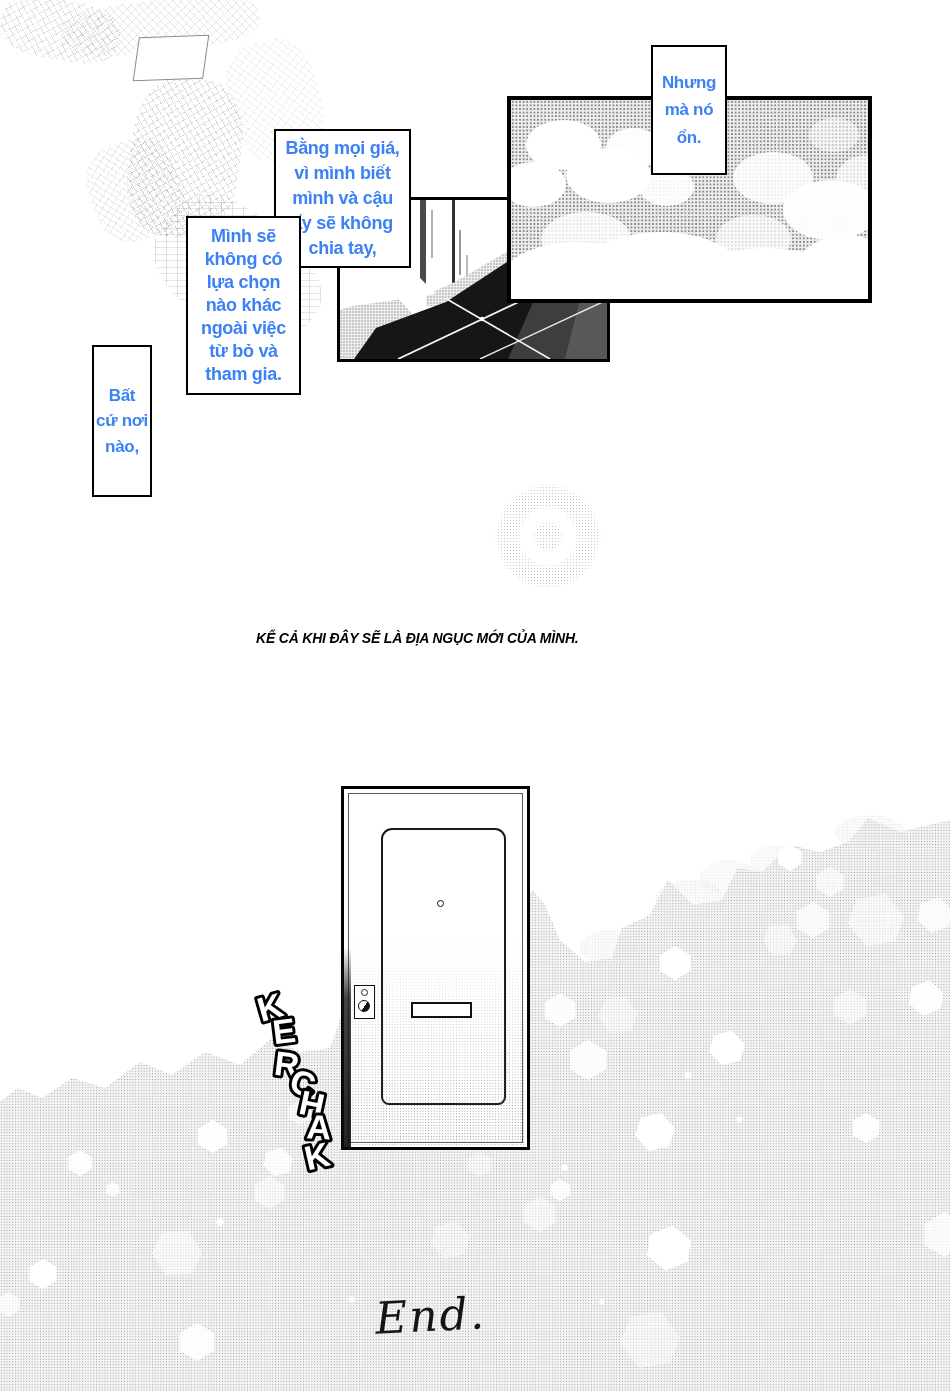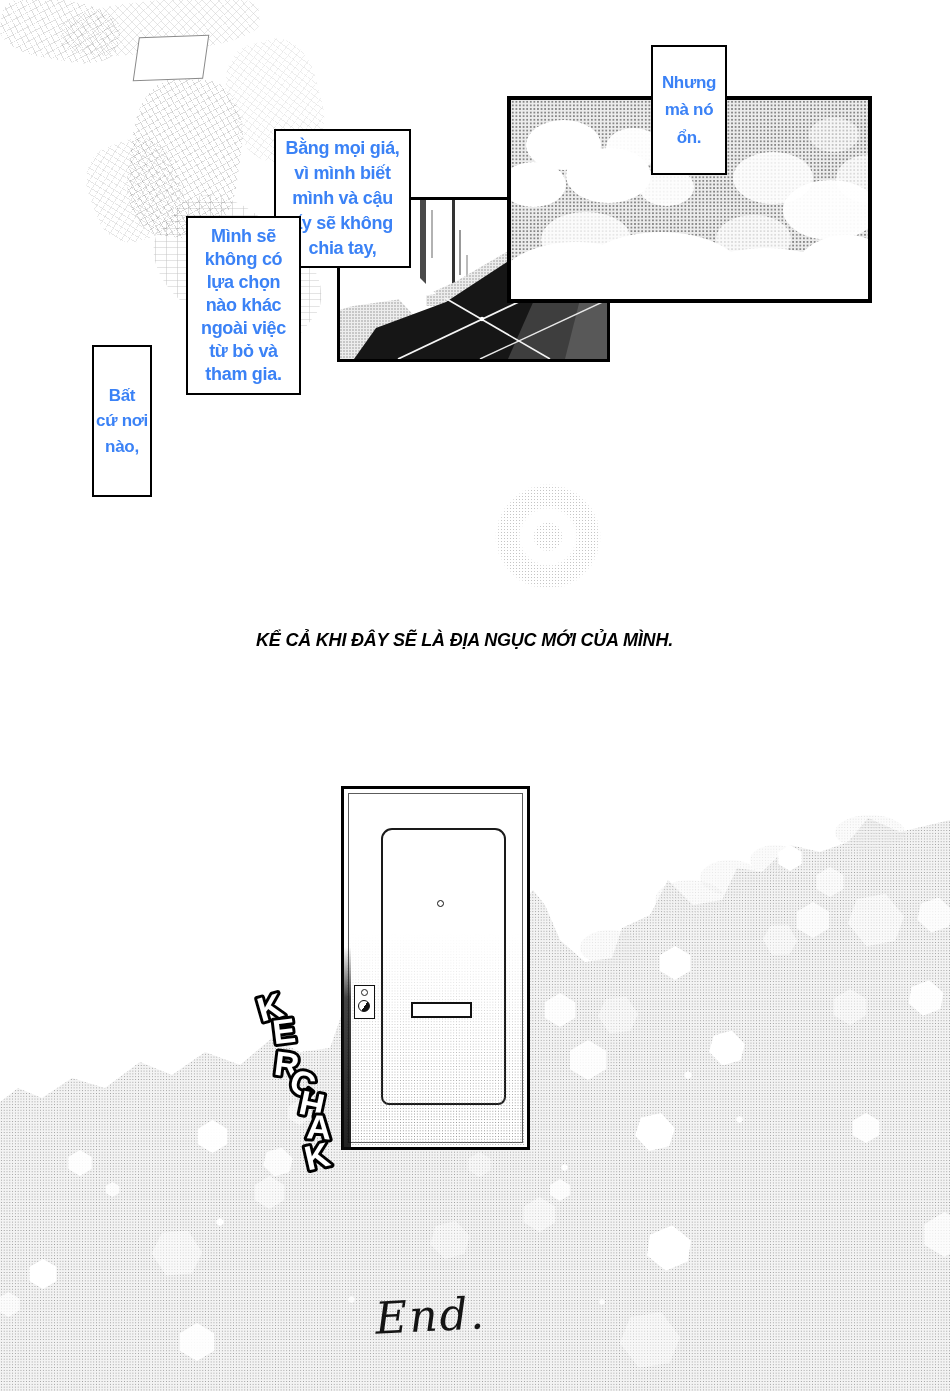--- a/index.html
+++ b/index.html
@@ -39,21 +39,21 @@
   .b3{left:186px;top:216px;width:115px;height:179px;font-size:18px;line-height:1.28;}
   .b4{left:92px;top:345px;width:60px;height:152px;font-size:17px;line-height:1.5;}
 
   
   .hex-ring{left:482px;top:468px;width:132px;height:132px;opacity:.38;
     background-image:radial-gradient(circle,#666 .7px,transparent .8px);background-size:3px 3px;
     -webkit-mask-image:radial-gradient(circle at 50% 52%,#000 0 13px,transparent 15px 27px,#000 31px 49px,transparent 53px);
     mask-image:radial-gradient(circle at 50% 52%,#000 0 13px,transparent 15px 27px,#000 31px 49px,transparent 53px);}
 
   
-  .caption{left:256px;top:630px;width:460px;font-size:18px;font-weight:bold;
+  .caption{left:256px;top:630px;width:460px;font-size:14px;font-weight:bold;
     font-style:italic;letter-spacing:-0.2px;white-space:nowrap;color:#000;}
 
   
   .tone-region{left:0;top:790px;width:950px;height:601px;
     clip-path:polygon(950px 30px,900px 42px,868px 28px,848px 52px,820px 62px,790px 55px,
       762px 82px,737px 78px,722px 110px,693px 115px,668px 90px,650px 125px,622px 138px,
       612px 168px,585px 172px,560px 150px,545px 115px,533px 100px,520px 115px,500px 105px,
       470px 125px,430px 115px,400px 140px,370px 170px,345px 215px,330px 258px,300px 262px,
       272px 248px,240px 275px,205px 262px,172px 285px,140px 272px,105px 298px,72px 288px,
       42px 308px,18px 298px,0px 312px,0px 601px,950px 601px);}

